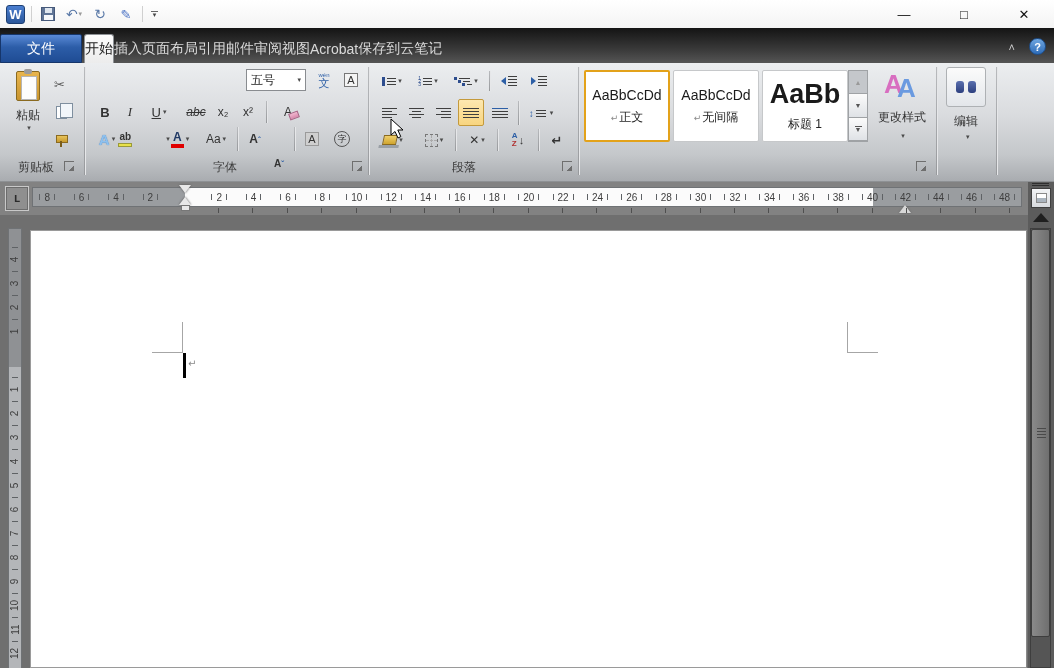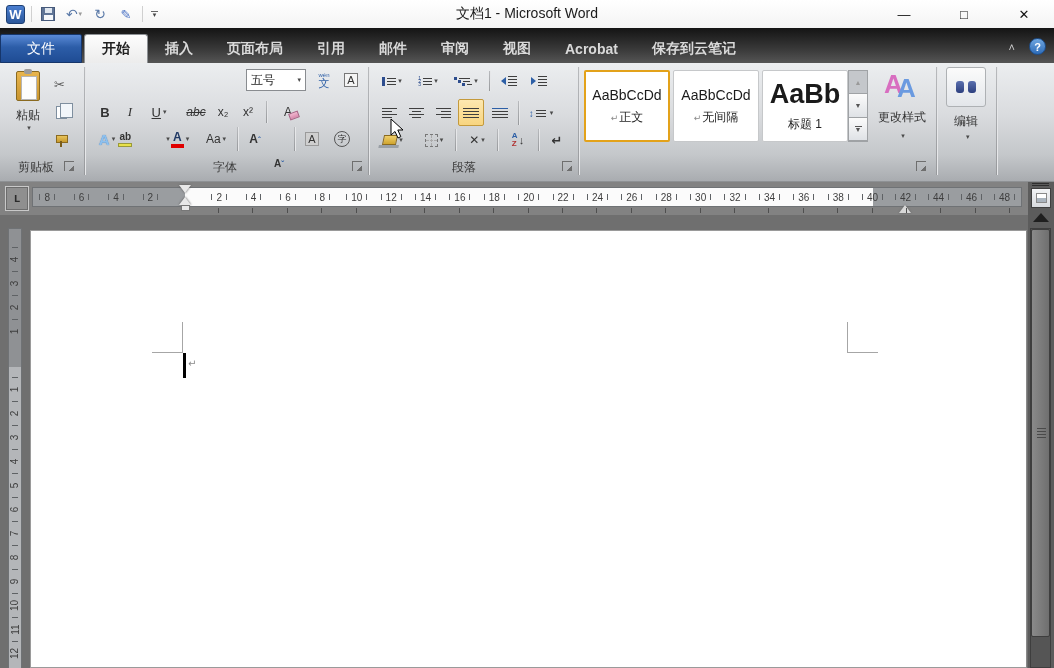--- a/index.html
+++ b/index.html
@@ -29,21 +29,21 @@
   .win-controls { position:absolute; right:0; top:0; height:28px; display:flex; }
   .win-btn { width:60px; height:28px; display:flex; align-items:center; justify-content:center;
     font-size:13px; color:#111; }
 
   
   .tabrow { position:absolute; left:0; top:28px; width:1054px; height:35px;
     background:linear-gradient(#141414,#3c3c3c 65%,#555555); display:flex; align-items:flex-end; }
   .tab-file { height:29px; margin:0 2px 0 0; padding:0 26px; display:flex; align-items:center;
     background:linear-gradient(#5a8ad6,#2c5da8 45%,#1f4c94); border:1px solid #16366b;
     border-radius:2px 2px 0 0; color:#fff; font-size:14px; }
-  .tab { height:29px; padding:0 17px; display:flex; align-items:center; color:#d9d9d9; font-size:14px;font-weight:bold; }
+  .tab { height:29px; padding:0 0; display:flex; align-items:center; color:#d9d9d9; font-size:14px; }
   .tab.active { background:linear-gradient(#fdfdfd,#ececec); color:#222;
     border-radius:3px 3px 0 0; border:1px solid #8e9296; border-bottom:none; }
   .tabrow-right { position:absolute; right:8px; top:38px; display:flex; align-items:center; gap:14px; }
   .collapse-glyph { color:#cfcfcf; font-size:11px; }
   .help-circle { width:17px; height:17px; border-radius:50%;
     background:linear-gradient(#6fa6e0,#2e6cb8); border:1px solid #1d4f8e;
     color:#fff; font-size:11px; font-weight:bold; display:flex; align-items:center; justify-content:center; }
 
   
   .ribbon { position:absolute; left:0; top:63px; width:1054px; height:119px;
@@ -244,21 +244,20 @@
         </div>
       <div class="qat-btn" style="color:#4a72c4;font-size:13px;">
           <span>✎</span>
         </div>
       <div class="qat-sep"></div>
       <div class="qat-dd">
         <span class="bar"></span>
         <span class="v">▾</span>
       </div>
     </div>
-    <div class="title-text">文档1 - Microsoft Word</div>
     <div class="win-controls">
       <div class="win-btn">—</div>
       <div class="win-btn">□</div>
       <div class="win-btn">✕</div>
     </div>
   </div>
 
   <div class="tabrow">
     <div class="tab-file">文件</div>
     <div class="tab active">开始</div>

